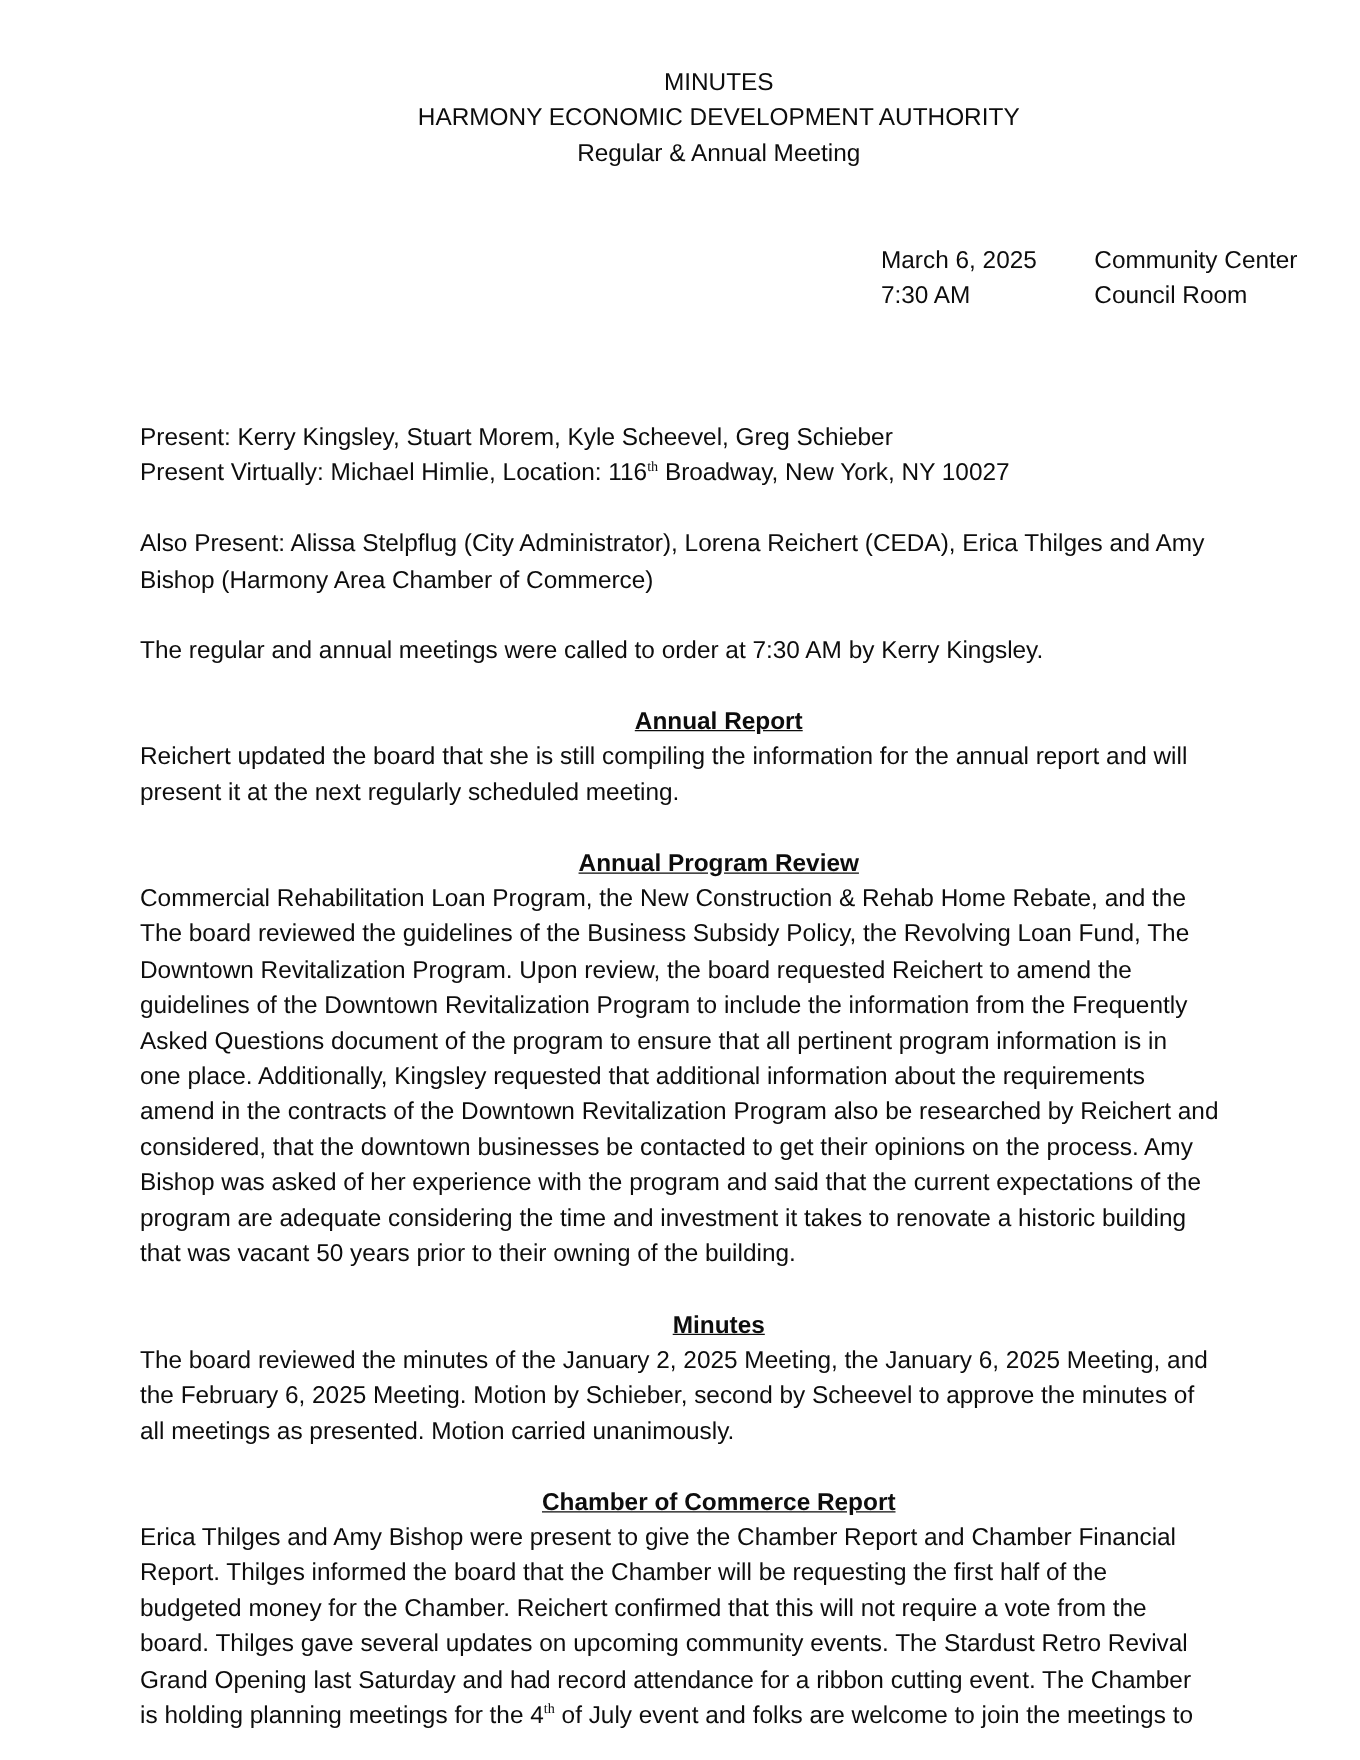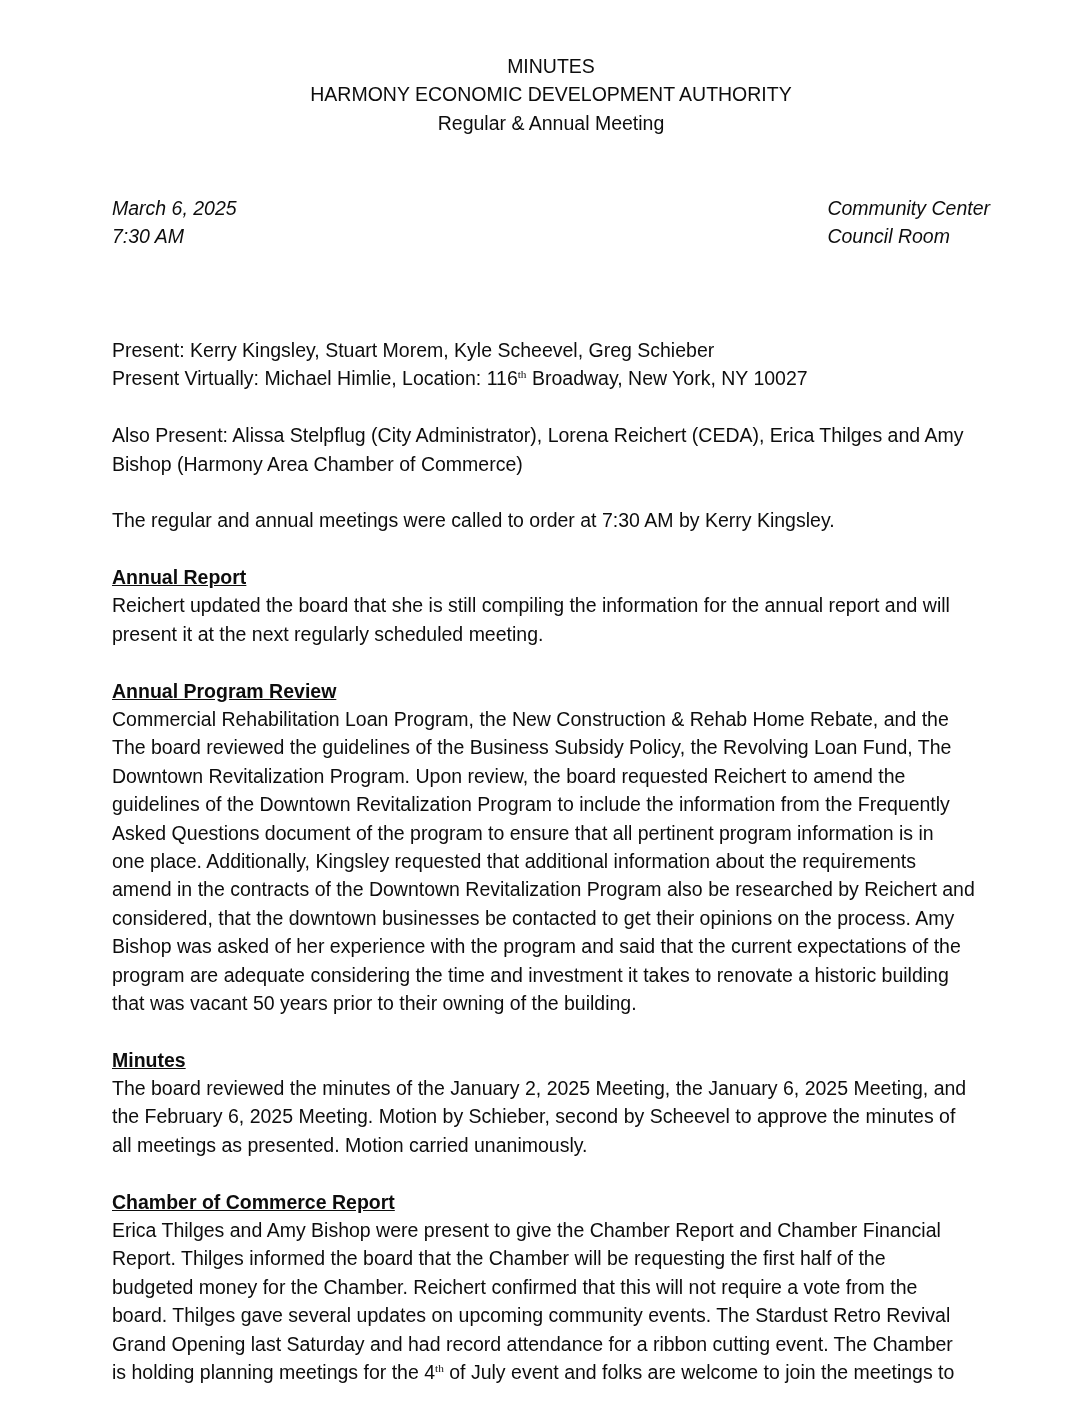--- a/index.html
+++ b/index.html
@@ -7,46 +7,46 @@
     padding: 0;
     background: #ffffff;
   }
   .page {
     position: relative;
     width: 1088px;
     height: 1408px;
     margin: 0 auto;
     background: #ffffff;
     box-sizing: border-box;
-    padding: 52px 98px 0 112px;
+    padding: 52px 50px 0 112px;
     font-family: "Liberation Sans", "DejaVu Sans", sans-serif;
     font-size: 19.5px;
     color: #0d0d0d;
     overflow: hidden;
   }
   .ln {
     line-height: 28.4px;
     height: 28.4px;
     white-space: nowrap;
   }
   .sp  { height: 28.4px; }
   .sp2 { height: 56.8px; }
   .sp3 { height: 85.2px; }
   .title-block { text-align: center; }
   .heading {
     font-weight: 700;
     text-decoration: underline;
+    text-align: center;
   }
   .meta-row {
     display: flex;
-    justify-content: space-between;
-    font-style: italic;
+    justify-content: flex-end;
   }
   .meta-col-left  { text-align: left; }
-  .meta-col-right { text-align: left; }
+  .meta-col-right { text-align: left; margin-left: 46px; }
   .sup {
     font-size: 0.58em;
     vertical-align: super;
     line-height: 0;
     font-family: Liberation Serif, serif;
   }
 </style>
 </head>
 <body>
 

